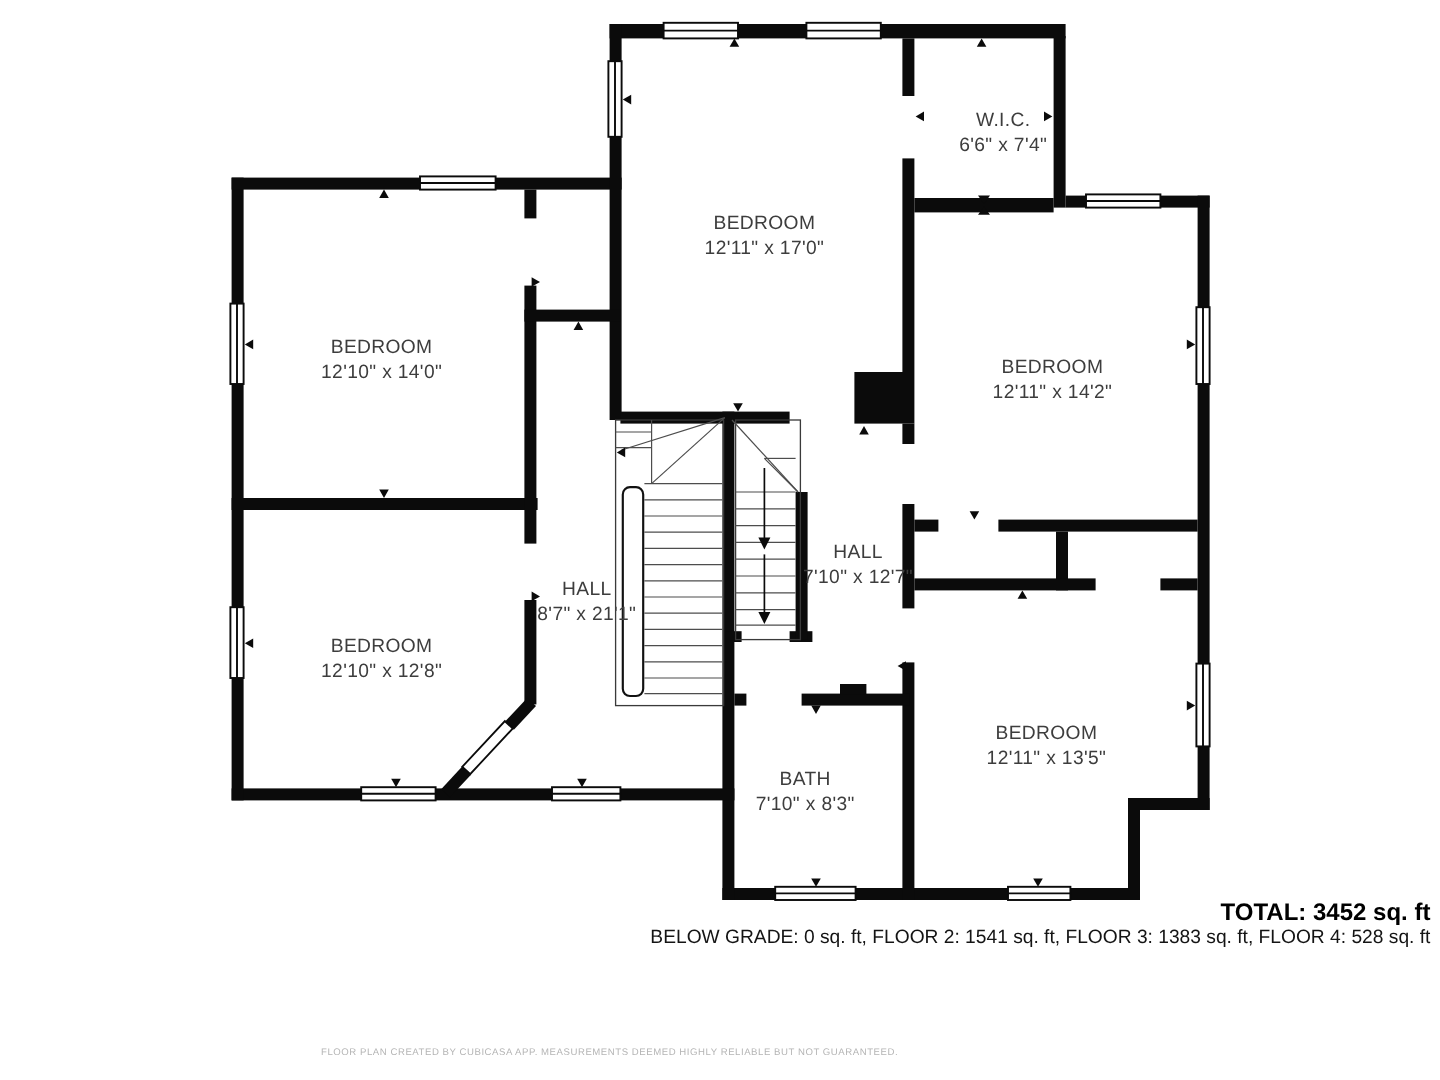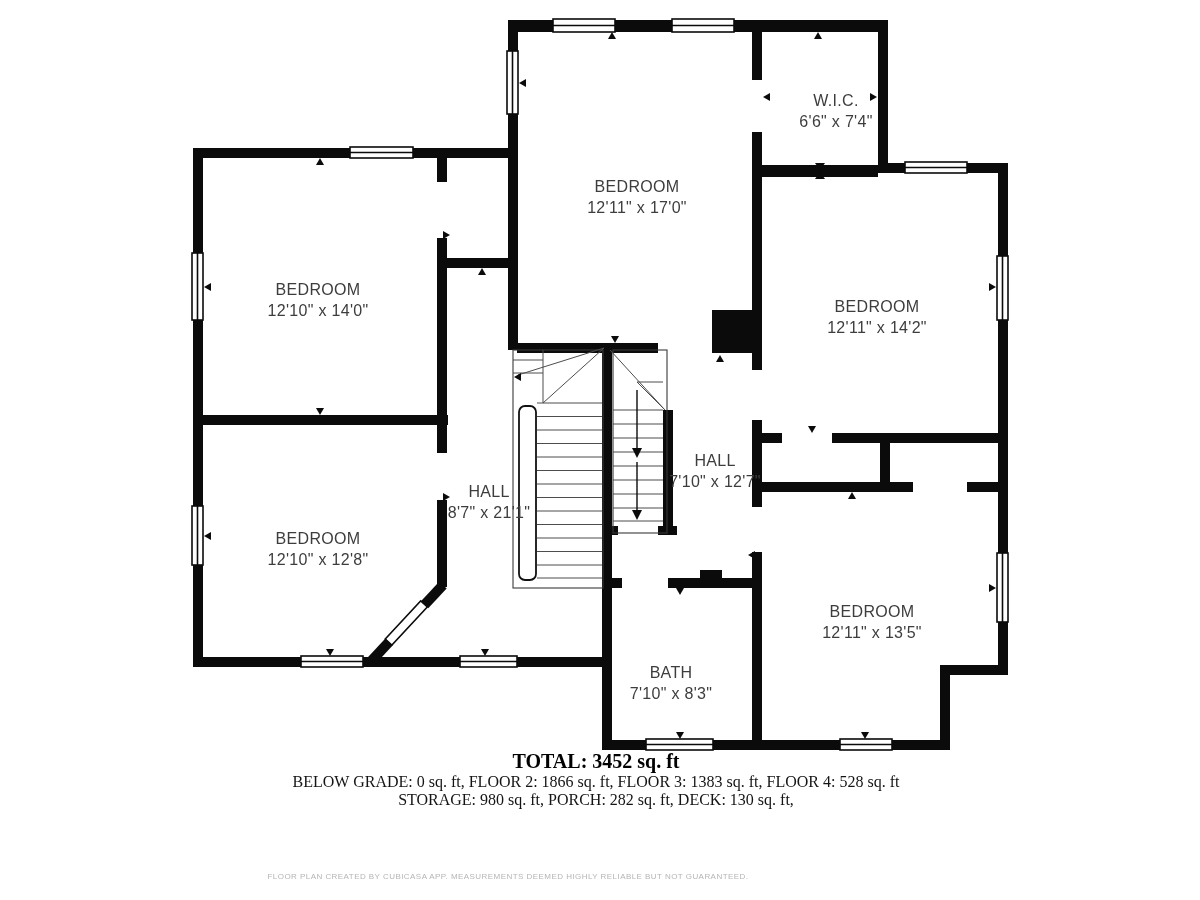--- a/index.html
+++ b/index.html
@@ -3,21 +3,21 @@
 <meta charset="utf-8">
 <style>
   html,body{margin:0;padding:0;background:#fff;}
   #screen{position:relative;width:1200px;height:900px;background:#ffffff;overflow:hidden;
           font-family:"Liberation Sans",sans-serif;}
   #plan-svg{position:absolute;left:0;top:0;}
   .room-label{position:absolute;transform:translate(-50%,-50%);text-align:center;
               color:#3d3d3d;font-size:16px;line-height:21px;letter-spacing:.3px;white-space:nowrap;}
   .room-label .rname{display:block;}
   .room-label .rdims{display:block;}
-  #summary{position:absolute;left:0;top:749px;width:1192px;text-align:center;color:#141414;font-family:Liberation Serif, serif;}
+  #summary{position:absolute;left:0;top:749px;width:1192px;text-align:right;color:#141414;}
   #summary .total{font-size:20px;font-weight:700;color:#000;line-height:24px;}
   #summary .sline{font-size:16px;line-height:18px;}
   #footer-note{position:absolute;left:0;top:872px;width:1016px;text-align:center;
                font-size:8px;letter-spacing:.45px;color:#b5b5b5;}
 </style>
 </head>
 <body>
 
 <div id="screen">
 
@@ -226,30 +226,29 @@
     <span class="rdims">12'11" x 14'2"</span>
   </div>
   <div class="room-label" style="left:489px;top:502px;">
     <span class="rname">HALL</span>
     <span class="rdims">8'7" x 21'1"</span>
   </div>
   <div class="room-label" style="left:715px;top:471px;">
     <span class="rname">HALL</span>
     <span class="rdims">7'10" x 12'7"</span>
   </div>
-  <div class="room-label" style="left:671px;top:683px;">
+  <div class="room-label" style="left:671px;top:660px;">
     <span class="rname">BATH</span>
     <span class="rdims">7'10" x 8'3"</span>
   </div>
   <div class="room-label" style="left:872px;top:622px;">
     <span class="rname">BEDROOM</span>
     <span class="rdims">12'11" x 13'5"</span>
   </div>
 
   <div id="summary">
     <div class="total">TOTAL: 3452 sq. ft</div>
-    <div class="sline">BELOW GRADE: 0 sq. ft, FLOOR 2: 1866 sq. ft, FLOOR 3: 1383 sq. ft, FLOOR 4: 528 sq. ft</div>
-    <div class="sline">STORAGE: 980 sq. ft, PORCH: 282 sq. ft, DECK: 130 sq. ft,</div>
+    <div class="sline">BELOW GRADE: 0 sq. ft, FLOOR 2: 1541 sq. ft, FLOOR 3: 1383 sq. ft, FLOOR 4: 528 sq. ft</div>
   </div>
 
   <div id="footer-note">FLOOR PLAN CREATED BY CUBICASA APP. MEASUREMENTS DEEMED HIGHLY RELIABLE BUT NOT GUARANTEED.</div>
 
 </div>
 
 </body></html>

